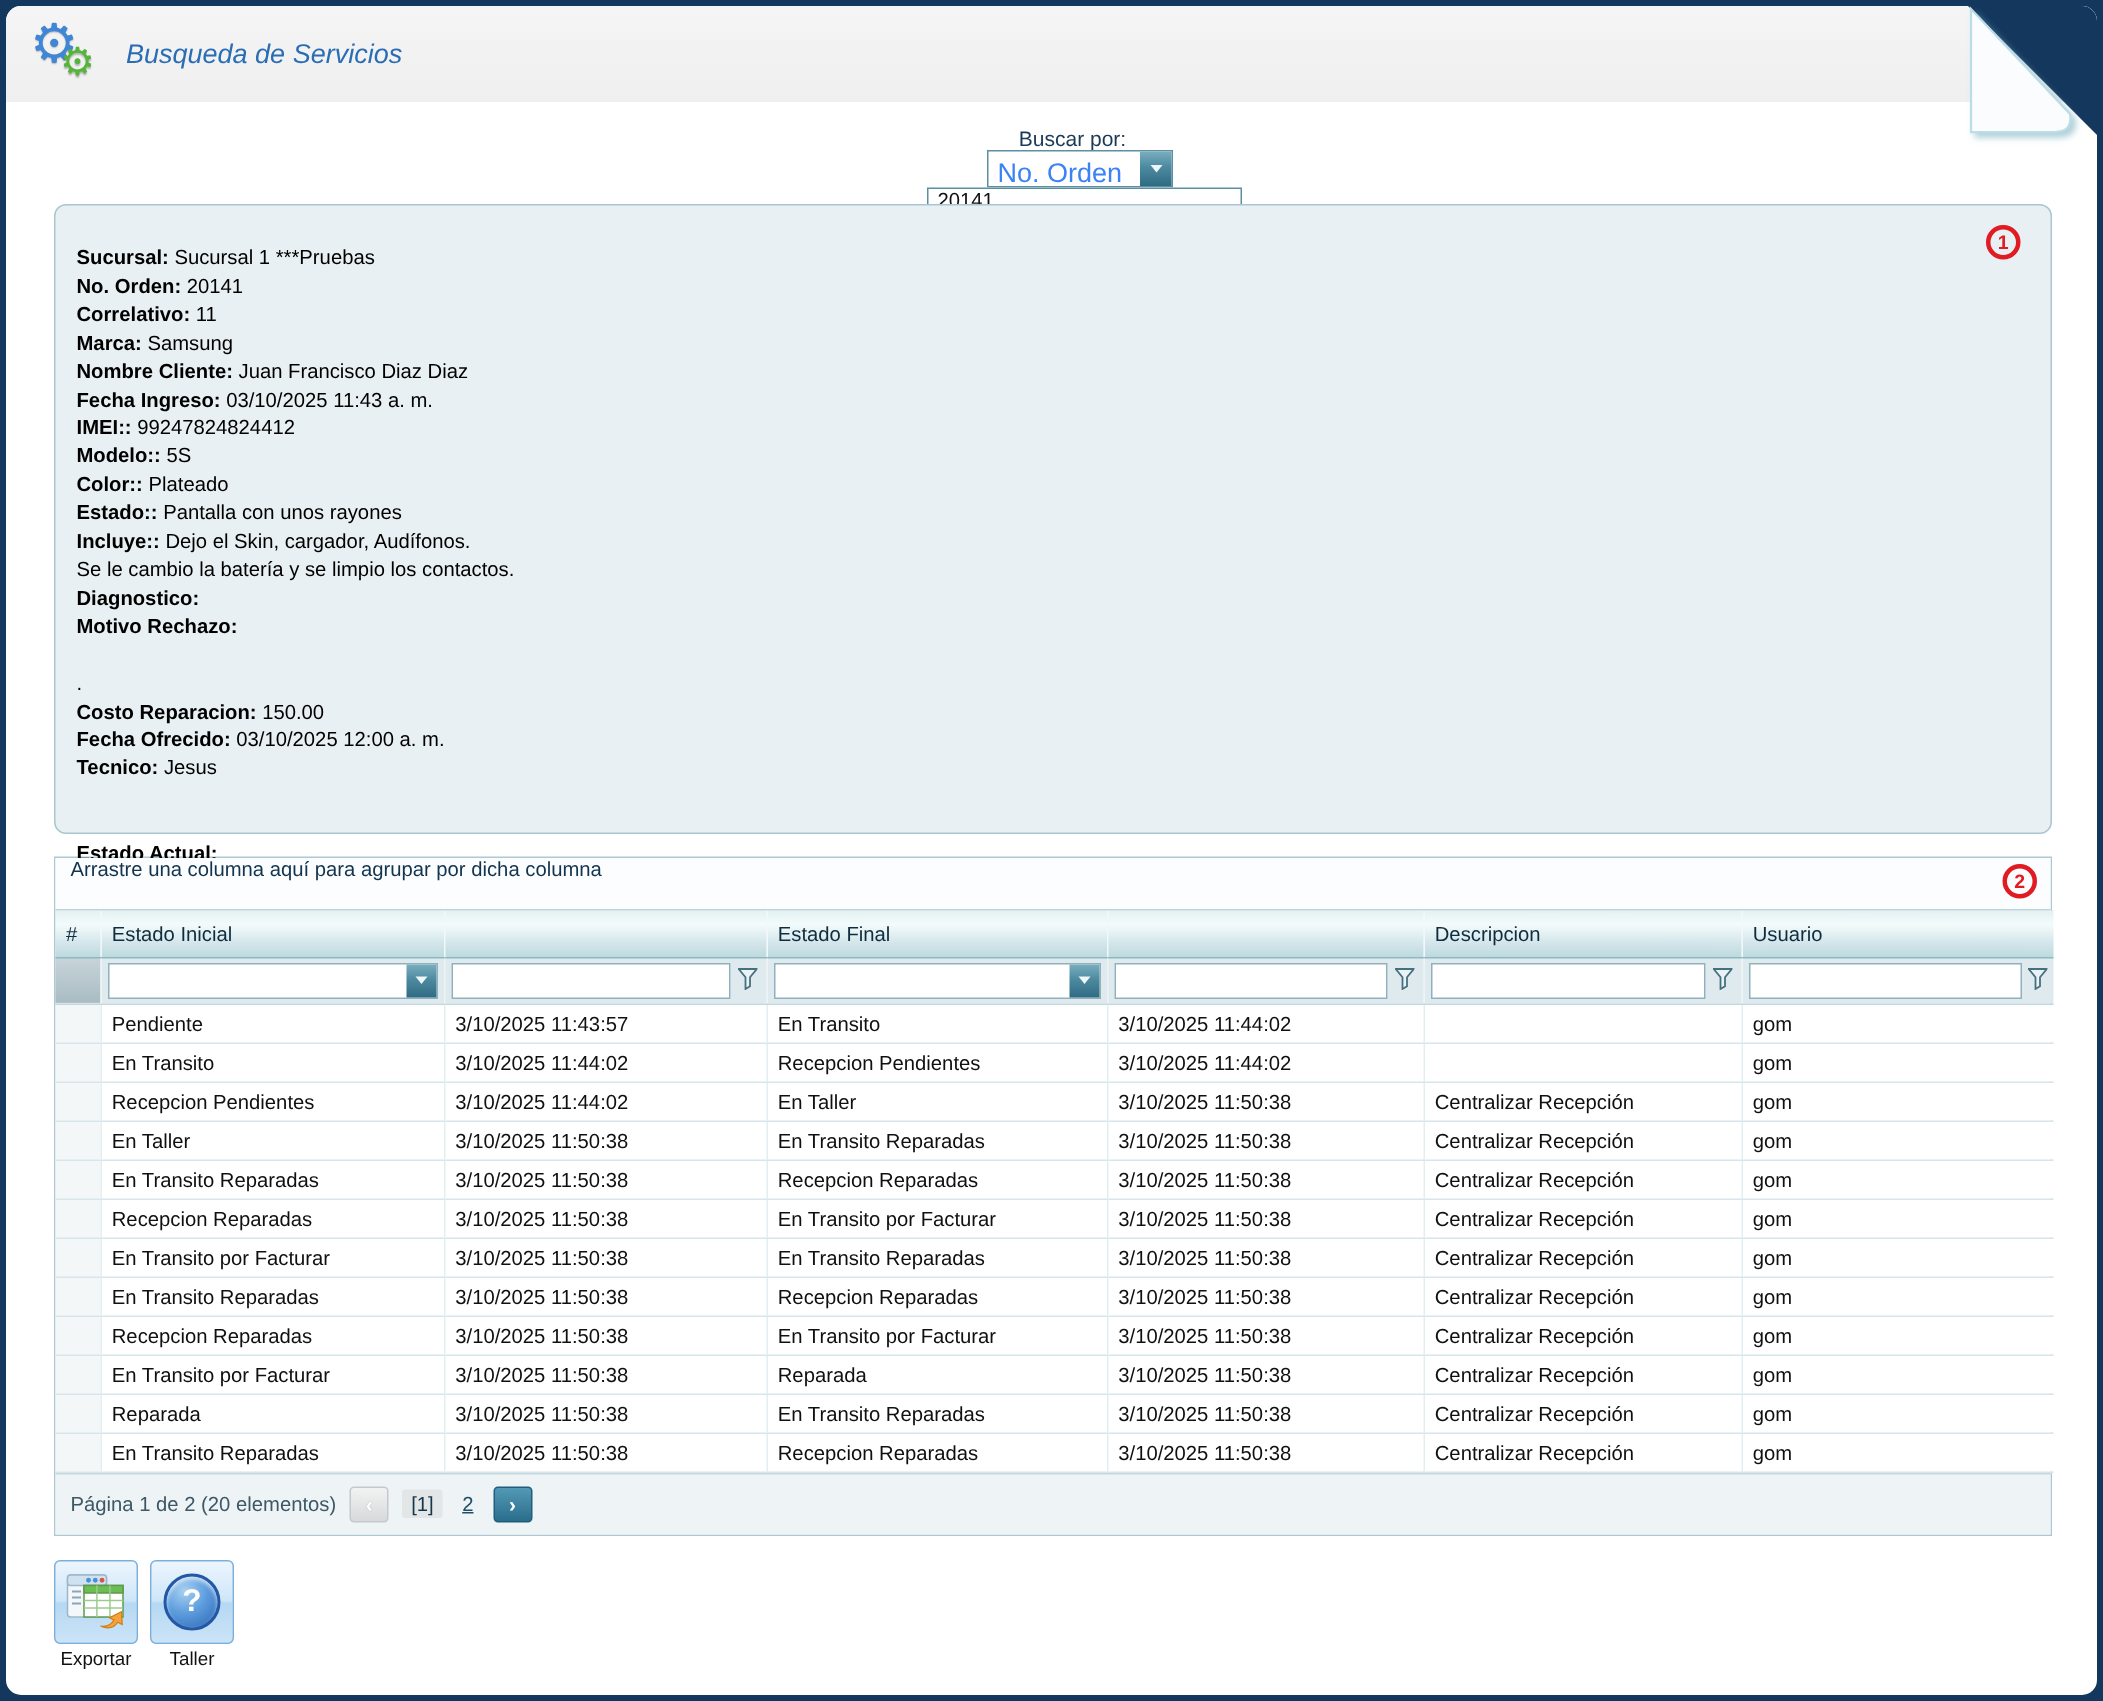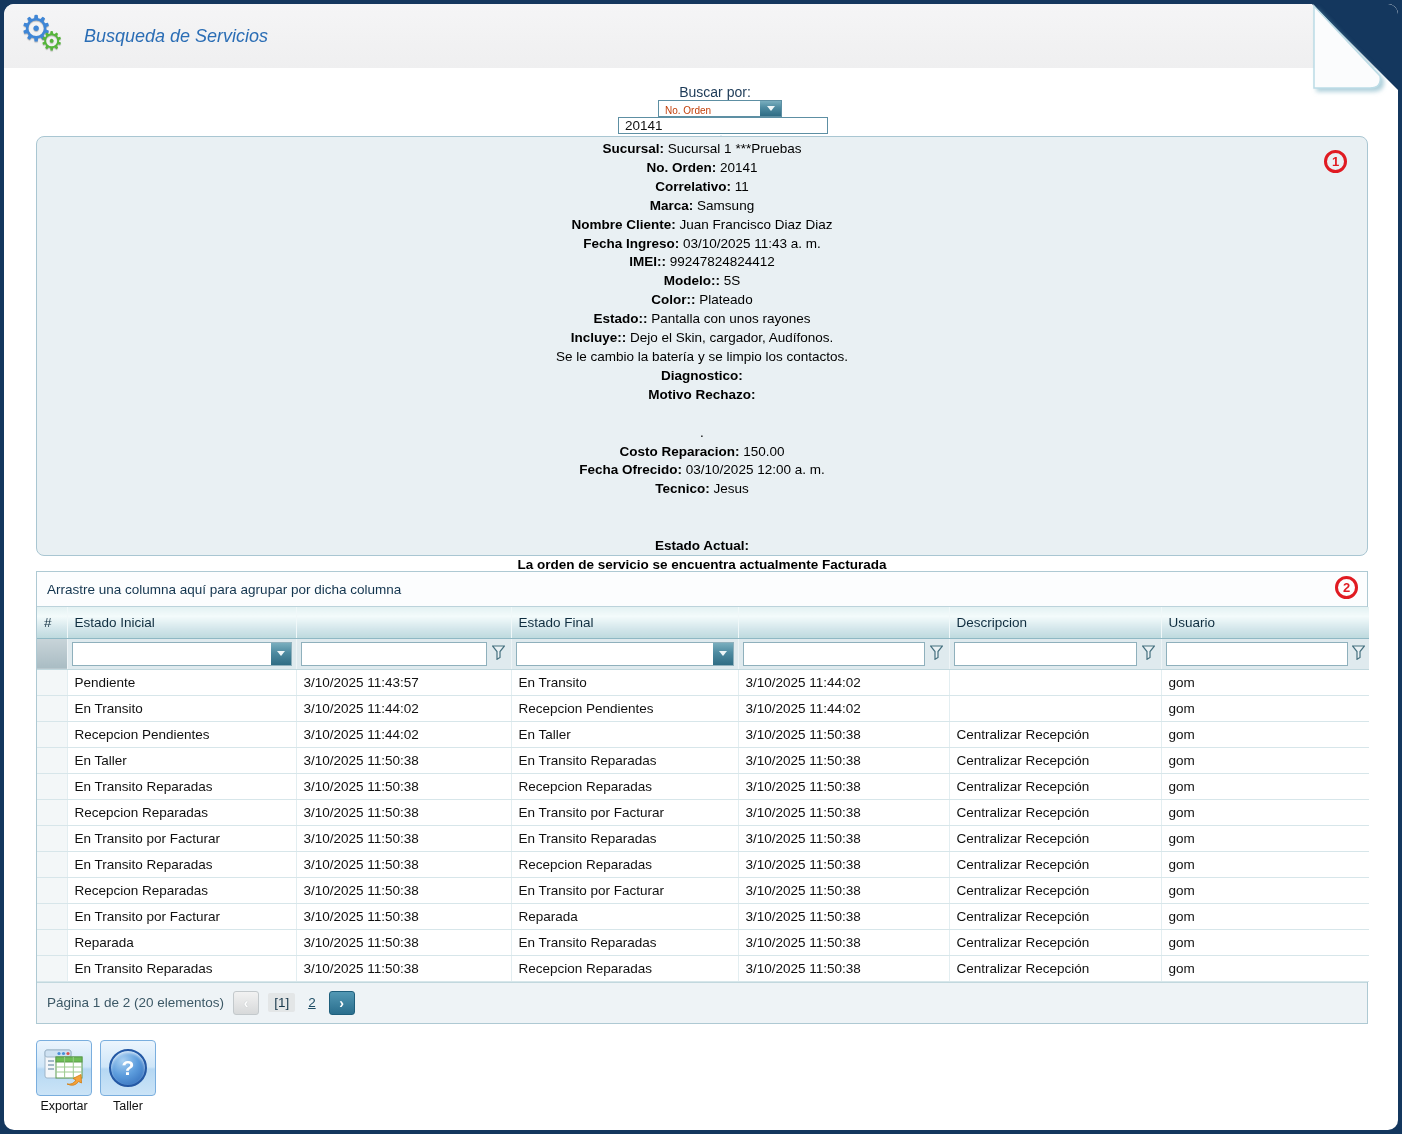--- a/index.html
+++ b/index.html
@@ -30,43 +30,43 @@
   .page-title { font-size:18px; color:#2a6db5; margin-left:12px; font-weight:400;font-style:italic; }
   
   .fold { position:absolute; top:0; right:0; width:100px; height:100px; }
   
   .search-row { margin:16px 0 0 38px; display:flex; align-items:center; height:27px;flex-direction:column; }
   .search-label { font-size:14px; color:#1c3a57; margin-right:10px; }
   .combo {
     display:flex; width:124px; height:25px;
     border:1px solid #5d8fa3; background:#fff;
   }
-  .combo .combo-value { flex:1; font-size:10px; padding:4px 0 0 6px; color:#c2410c; }
+  .combo .combo-value { flex:1; font-size:18px; padding:4px 0 0 6px; color:#3b82f6; }
   .combo-btn {
     width:21px; height:100%; border:none; cursor:pointer;
     background:linear-gradient(180deg,#79aebe 0%,#4d8aa0 45%,#2f6c84 100%);
     display:flex; align-items:center; justify-content:center;
   }
   .combo-btn .arr { width:0; height:0; border-left:4px solid transparent; border-right:4px solid transparent; border-top:5px solid #eef6f8; }
   .search-input {
     width:210px; height:25px; margin-left:6px;
     border:1px solid #5d8fa3; font-size:13.5px; padding-left:6px;
     font-family:"Liberation Sans",sans-serif; color:#111;
   }
   .search-btn { margin-left:8px; background:none; border:none; cursor:pointer; width:30px; height:30px; }
   
   .panel {
     position:relative;
     margin:25px 30px 0 32px;
     height:420px;
     background:#e9f0f3;
     border:1px solid #a9c6d2;
     border-radius:8px;
-    padding:3px 14px;
-    font-size:13.5px; color:#000;text-align:center;
+    padding:26px 14px;
+    font-size:13.5px; color:#000;
   }
   .dline { line-height:18.9px; min-height:18.9px; white-space:pre-wrap; }
   .dline b { font-weight:bold; }
   .badge {
     width:23px; height:23px; border-radius:50%;
     border:3px solid #e01b22; color:#e01b22;
     font-size:13px; font-weight:bold;
     display:flex; align-items:center; justify-content:center;
     background:transparent;
   }
@@ -75,21 +75,21 @@
   
   .grid {
     margin:15px 30px 0 32px;
     border:1px solid #aec9d3;
   }
   .group-row {
     position:relative; height:35px;
     background:#fcfdfe;
     border-bottom:1px solid #bcd3db;
     font-size:13.5px; color:#12344e;
-    display:flex; align-items:center; padding-left:10px;
+    display:flex; padding-left:10px;
   }
   table.grid-table { border-collapse:collapse; table-layout:fixed; width:100%; }
   .grid-table th {
     height:31px;
     background:linear-gradient(180deg,#e3f1f2 0%,#f3fbfb 30%,#d2e5ea 72%,#bedade 100%);
     border-bottom:1px solid #8fb8c4;
     border-left:1px solid #f0f8f9;
     font-size:13.5px; font-weight:400; color:#0f2d3f;
     text-align:left; padding-left:7px; cursor:pointer;
   }

